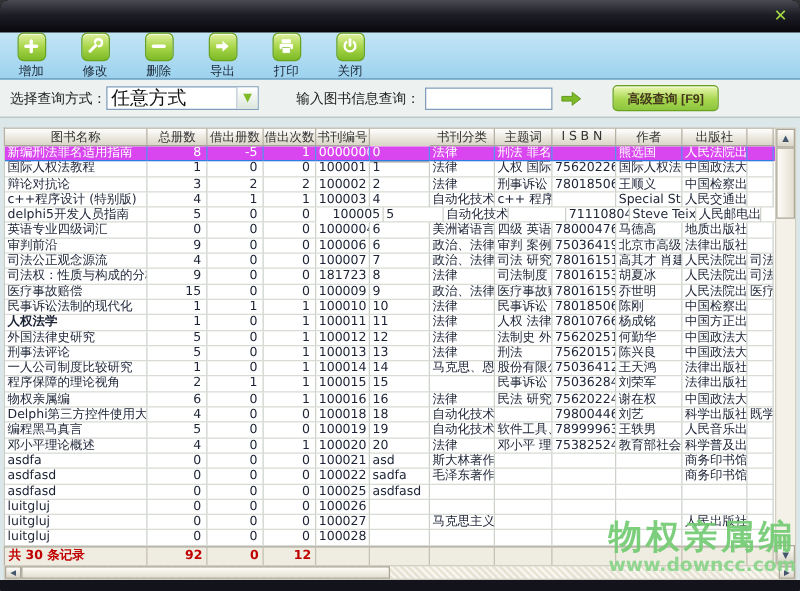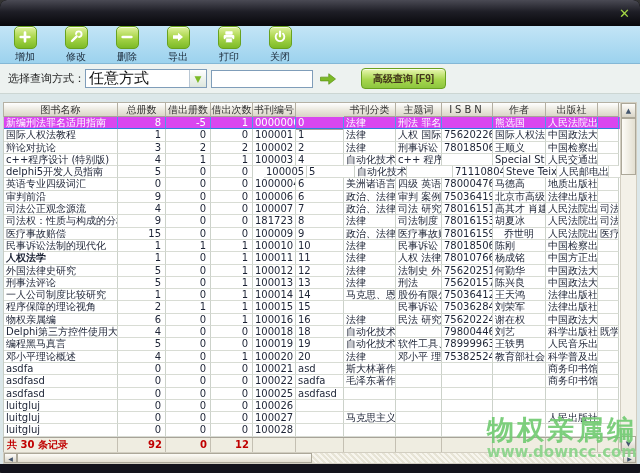--- a/index.html
+++ b/index.html
@@ -126,20 +126,21 @@
       <span class="tlabel">关闭</span>
     </div>
   </div>
 
   <div class="querybar">
     <span class="qlabel">选择查询方式：</span>
     <div class="combo">
       <span class="cval">任意方式</span>
       <span class="ddbtn">▼</span>
     </div>
+    <span class="qlabel" style="margin-left:30px">输入图书信息查询：</span>
     <input class="qinput" type="text" value="" style="">
     <span class="qarrow">
       <svg width="18" height="14" viewBox="0 0 24 18">
           <path d="M2 6.5h11V2L22 9l-9 7v-4.5H2z" fill="#7cba27" stroke="#5d9417" stroke-width="1"></path>
         </svg>
     </span>
     <button class="advbtn">高级查询 [F9]</button>
   </div>
 
   <div class="client">
@@ -288,21 +289,21 @@
           <div class="grow">
             <div class="gcell" style="width: 114px;">医疗事故赔偿</div>
             <div class="gcell num" style="width: 48px;">15</div>
             <div class="gcell num" style="width: 45px;">0</div>
             <div class="gcell num" style="width: 42px;">0</div>
             <div class="gcell" style="width: 43px;">100009</div>
             <div class="gcell" style="width: 48px;">9</div>
             <div class="gcell" style="width: 52px;">政治、法律</div>
             <div class="gcell" style="width: 46px;">医疗事故赔偿</div>
             <div class="gcell" style="width: 51px;">7801615980</div>
-            <div class="gcell" style="width: 53px; text-align: center;">乔世明</div>
+            <div class="gcell" style="width: 53px;">乔世明</div>
             <div class="gcell" style="width: 52px;">人民法院出版</div>
             <div class="gcell" style="width: 21px;">医疗</div>
           </div>
           <div class="grow">
             <div class="gcell" style="width: 114px;">民事诉讼法制的现代化</div>
             <div class="gcell num" style="width: 48px;">1</div>
             <div class="gcell num" style="width: 45px;">1</div>
             <div class="gcell num" style="width: 42px;">1</div>
             <div class="gcell" style="width: 43px;">100010</div>
             <div class="gcell" style="width: 48px;">10</div>

